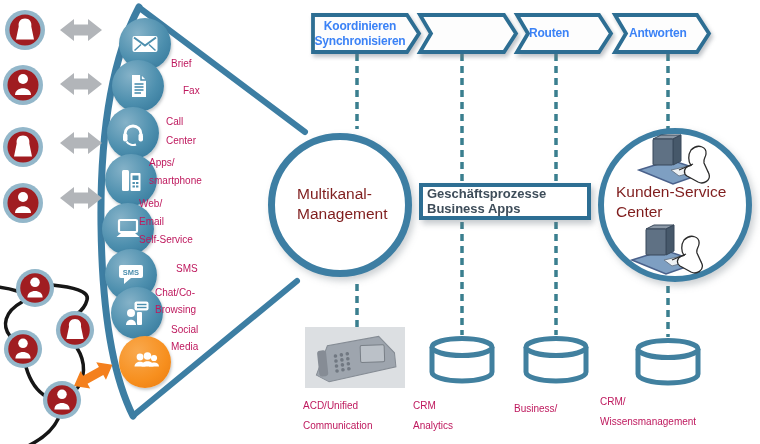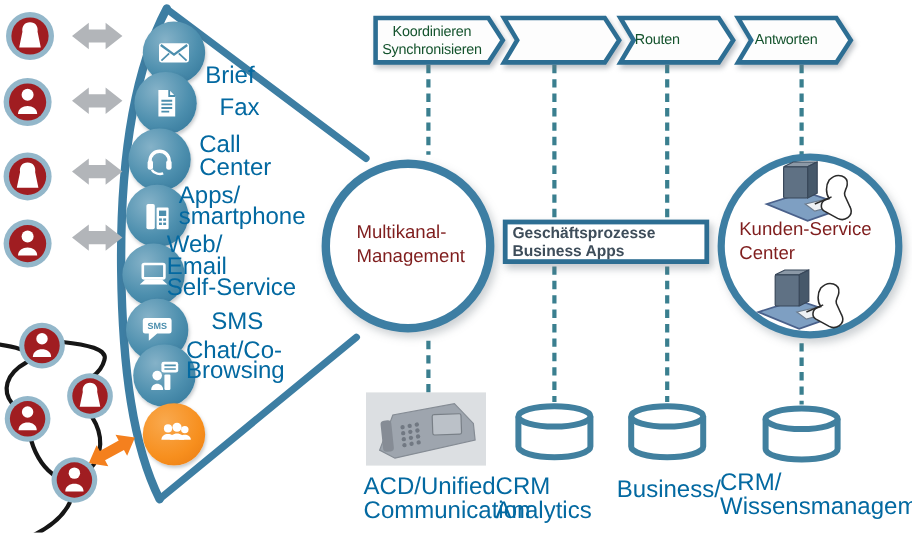--- a/index.html
+++ b/index.html
@@ -1,33 +1,33 @@
 <!DOCTYPE html>
 <html><head>
 <meta charset="utf-8">
 <style>
   html,body{margin:0;padding:0;background:#fff;}
   .stage{position:relative;width:760px;height:444px;background:#fff;overflow:hidden;
          font-family:"Liberation Sans",sans-serif;}
   .bg{position:absolute;left:0;top:0;}
-  .lbl{position:absolute;color:#0369a1;font-size:20px;line-height:19px;white-space:pre-line;}
+  .lbl{position:absolute;color:#be185d;font-size:10px;line-height:19px;white-space:pre-line;}
   .chan{position:absolute;width:52px;height:52px;border-radius:50%;
         background:radial-gradient(circle at 36% 30%, #85b2c8 0%, #4d8fae 55%, #2e7296 100%);
         box-shadow:1px 2px 3px rgba(90,100,110,.35);
         display:flex;align-items:center;justify-content:center;}
   .chan.orange{background:radial-gradient(circle at 36% 30%, #f9a94e 0%, #f78f1e 60%, #e87a10 100%);}
   .avatar{position:absolute;}
   .node-circle{position:absolute;background:#fff;border:7px solid #3d7ea3;border-radius:50%;
         box-sizing:border-box;box-shadow:3px 4px 7px rgba(110,120,130,.35);}
   .node-text{position:absolute;color:#7f1d1d;font-size:15.5px;line-height:19.5px;white-space:pre-line;}
   .rules-box{position:absolute;left:419px;top:183px;width:172px;height:37px;background:#fff;
         border:4px solid #2d6e93;box-sizing:border-box;box-shadow:3px 4px 6px rgba(110,120,130,.4);}
   .rules-text{position:absolute;left:427px;top:186px;color:#3e4d5a;font-size:13px;line-height:15px;
         font-weight:bold;white-space:pre-line;}
-  .banner-label{position:absolute;color:#14532d;font-weight:normal;font-size:12px;line-height:15px;
+  .banner-label{position:absolute;color:#3b82f6;font-weight:bold;font-size:12px;line-height:15px;
         letter-spacing:-0.2px;white-space:pre-line;}
   .acd{position:absolute;left:305px;top:327px;width:100px;height:61px;background:#dcdfe2;}
   .agent{position:absolute;}
 </style>
 </head>
 <body>
 
 <div class="stage">
 
   <svg class="bg" width="760" height="444" viewBox="0 0 760 444">
@@ -296,20 +296,22 @@
   <div class="lbl" style="left:166px;top:112px;">Call
 Center</div>
   <div class="lbl" style="left:149px;top:154px;line-height:18px;">Apps/
 smartphone</div>
   <div class="lbl" style="left:139px;top:195px;line-height:18px;">Web/
 Email
 Self-Service</div>
   <div class="lbl" style="left:176px;top:259px;">SMS</div>
   <div class="lbl" style="left:155px;top:284px;line-height:17px;">Chat/Co-
 Browsing</div>
+  <div class="lbl" style="left:171px;top:321px;line-height:17px;">Social
+Media</div>
 
   <div class="banner-label" style="left:311px;top:19px;width:98px;text-align:center;">Koordinieren
 Synchronisieren</div>
   <div class="banner-label" style="left:529px;top:26px;">Routen</div>
   <div class="banner-label" style="left:629px;top:26px;">Antworten</div>
 
   <div class="lbl" style="left:413px;top:396px;line-height:20px;">CRM
 Analytics</div>
   <div class="lbl" style="left:303px;top:396px;line-height:20px;">ACD/Unified
 Communication</div>

